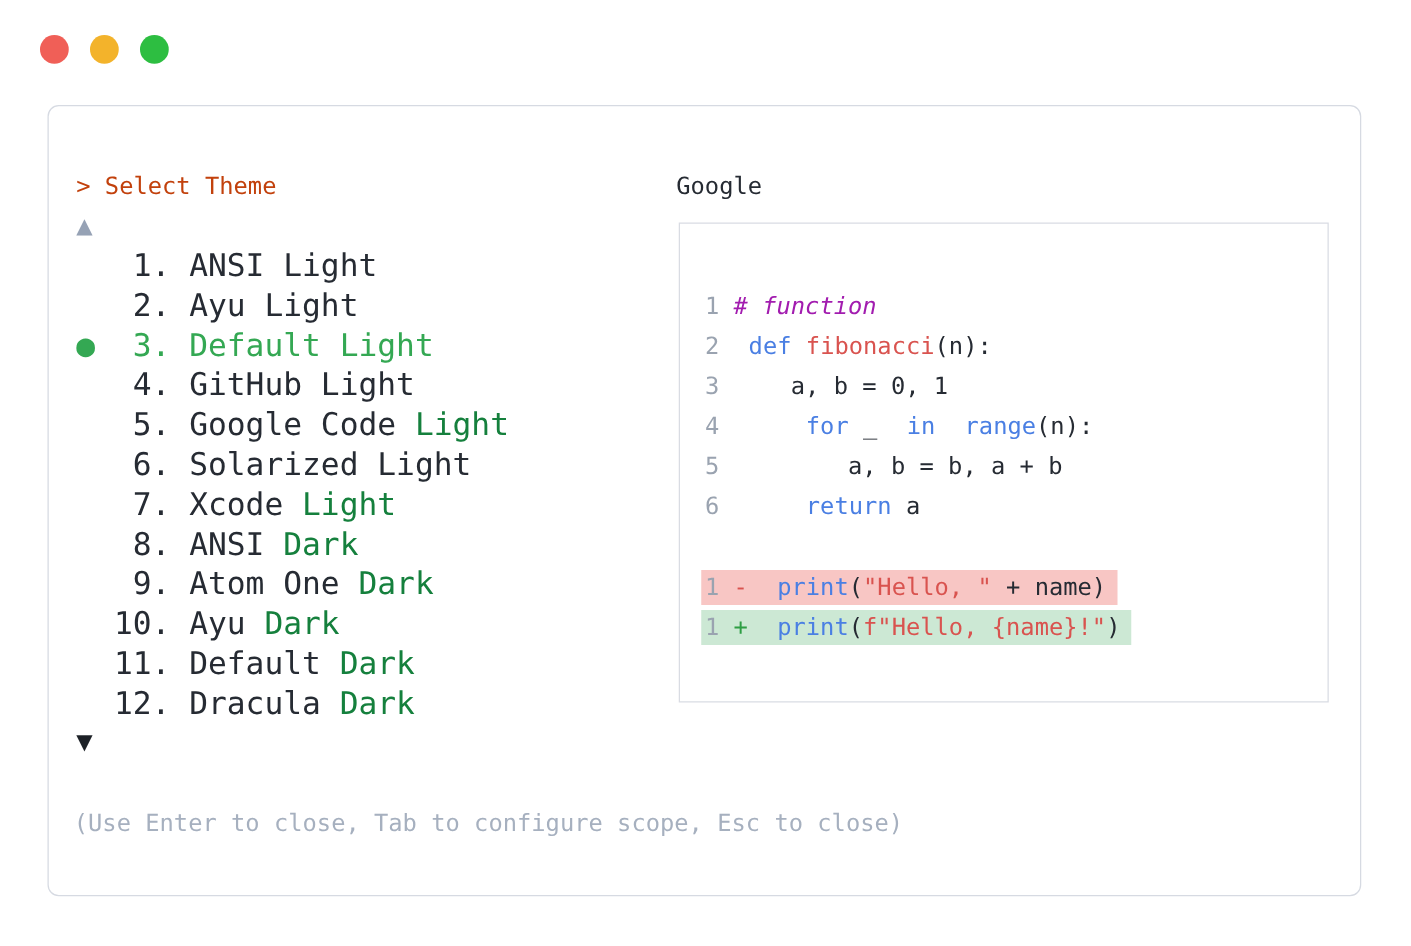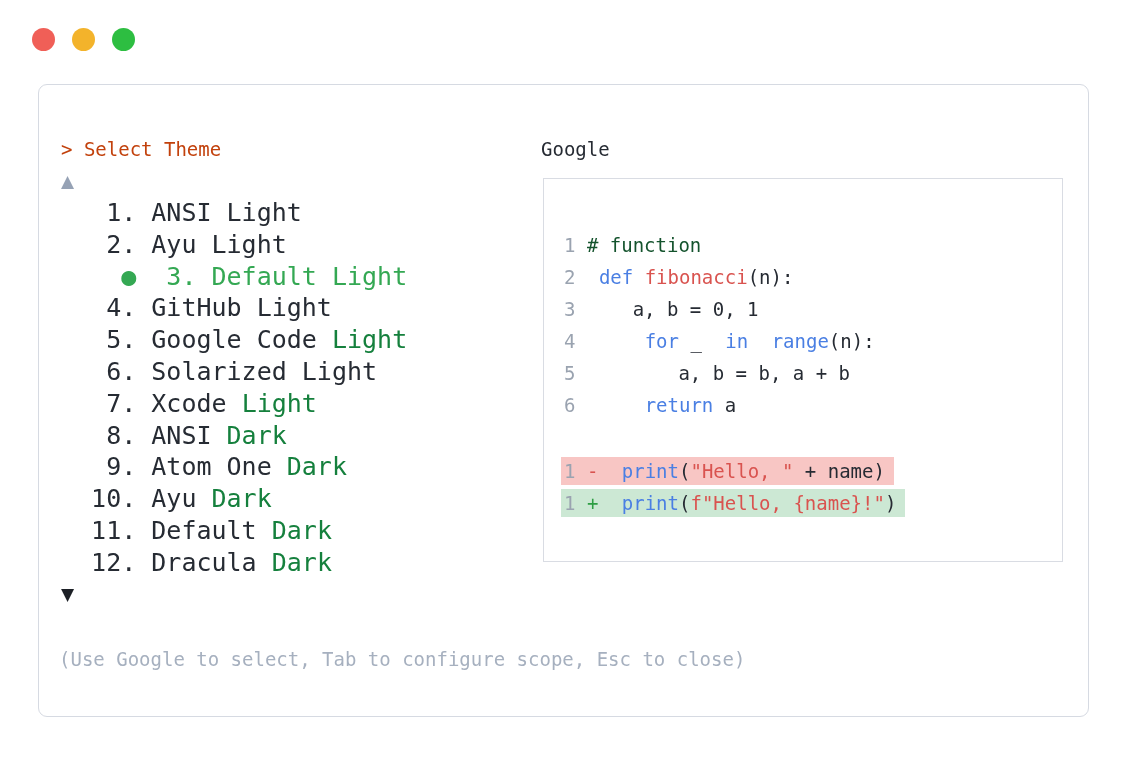--- a/index.html
+++ b/index.html
@@ -36,41 +36,41 @@
     font-size: 17px; line-height: 20px; color: #1c2026;
     font-family: "DejaVu Sans", sans-serif;
   }
 
   .theme-list {
     position: absolute; left: 22px; top: 112px;
     font-size: 25px; line-height: 31.8px; white-space: pre;
   }
   .titem { color: #262b33; }
   .titem .muted { color: #15803d; }
-  .titem.selected { color: #34a853; text-align: right; }
+  .titem.selected { color: #34a853; }
 
   .help {
     position: absolute; left: 20px; top: 563px;
     font-size: 19px; line-height: 22px; color: #a6b0bf; white-space: pre;
   }
 
   .preview-box {
     position: absolute; left: 504px; top: 93px; width: 520px; height: 384px;
     border: 1.5px solid #d9dce3; background: #ffffff;
   }
   .code {
     position: absolute; left: 0; top: 0; width: 100%;
     padding: 50px 0 0 20px;
     font-size: 19px; line-height: 32px; white-space: pre;
   }
   .code-line { height: 32px; }
   .code-spacer { height: 32px; }
   .lnum { color: #9aa3b0; }
   .tok-plain   { color: #262b33; }
-  .tok-comment { color: #14532d; }
+  .tok-comment { color: #a21caf; font-style: italic; }
   .tok-keyword { color: #4a7fe3; margin-left: 12px; }
   .tok-func    { color: #d9534f; }
   .tok-string  { color: #d9534f; }
   .sign-minus  { color: #d9534f; }
   .sign-plus   { color: #2e9e44; }
 
   .diff-line { height: 32px; line-height: 32px; }
   .diff-bg {
     display: inline-block; vertical-align: middle;
     line-height: 28px; padding: 0 9px 0 3px; margin-left: -3px;
@@ -88,18 +88,18 @@
 </div>
 
 <div class="panel">
   <div class="prompt">&gt; Select Theme</div>
   <div class="preview-title">Google</div>
 
   <div class="scroll-up">▲</div>
   <div class="theme-list" id="theme-list"><div class="titem"><span>   1. ANSI Light</span></div><div class="titem"><span>   2. Ayu Light</span></div><div class="titem selected"><span>●  3. Default Light</span></div><div class="titem"><span>   4. GitHub Light</span></div><div class="titem"><span>   5. Google Code</span><span class="muted"> Light</span></div><div class="titem"><span>   6. Solarized Light</span></div><div class="titem"><span>   7. Xcode</span><span class="muted"> Light</span></div><div class="titem"><span>   8. ANSI</span><span class="muted"> Dark</span></div><div class="titem"><span>   9. Atom One</span><span class="muted"> Dark</span></div><div class="titem"><span>  10. Ayu</span><span class="muted"> Dark</span></div><div class="titem"><span>  11. Default</span><span class="muted"> Dark</span></div><div class="titem"><span>  12. Dracula</span><span class="muted"> Dark</span></div></div>
   <div class="scroll-down">▼</div>
 
-  <div class="help">(Use Google to select, Tab to configure scope, Esc to close)</div>
+  <div class="help">(Use Enter to close, Tab to configure scope, Esc to close)</div>
 
   <div class="preview-box">
     <div class="code" id="code"><div class="code-line"><span class="lnum">1 </span><span class="tok-comment"># function</span></div><div class="code-line"><span class="lnum">2 </span><span class="tok-keyword">def</span><span class="tok-plain"> </span><span class="tok-func">fibonacci</span><span class="tok-plain">(n):</span></div><div class="code-line"><span class="lnum">3 </span><span class="tok-plain">    a, b = 0, 1</span></div><div class="code-line"><span class="lnum">4 </span><span class="tok-plain">    </span><span class="tok-keyword">for</span><span class="tok-plain"> _ </span><span class="tok-keyword">in</span><span class="tok-plain"> </span><span class="tok-keyword">range</span><span class="tok-plain">(n):</span></div><div class="code-line"><span class="lnum">5 </span><span class="tok-plain">        a, b = b, a + b</span></div><div class="code-line"><span class="lnum">6 </span><span class="tok-plain">    </span><span class="tok-keyword">return</span><span class="tok-plain"> a</span></div><div class="code-spacer"></div><div class="diff-line"><span class="diff-bg removed"><span class="lnum">1</span><span class="sign-minus"> - </span><span class="tok-keyword">print</span><span class="tok-plain">(</span><span class="tok-string">"Hello, "</span><span class="tok-plain"> + name)</span></span></div><div class="diff-line"><span class="diff-bg added"><span class="lnum">1</span><span class="sign-plus"> + </span><span class="tok-keyword">print</span><span class="tok-plain">(</span><span class="tok-string">f"Hello, {name}!"</span><span class="tok-plain">)</span></span></div></div>
   </div>
 </div>
 
 </body></html>

